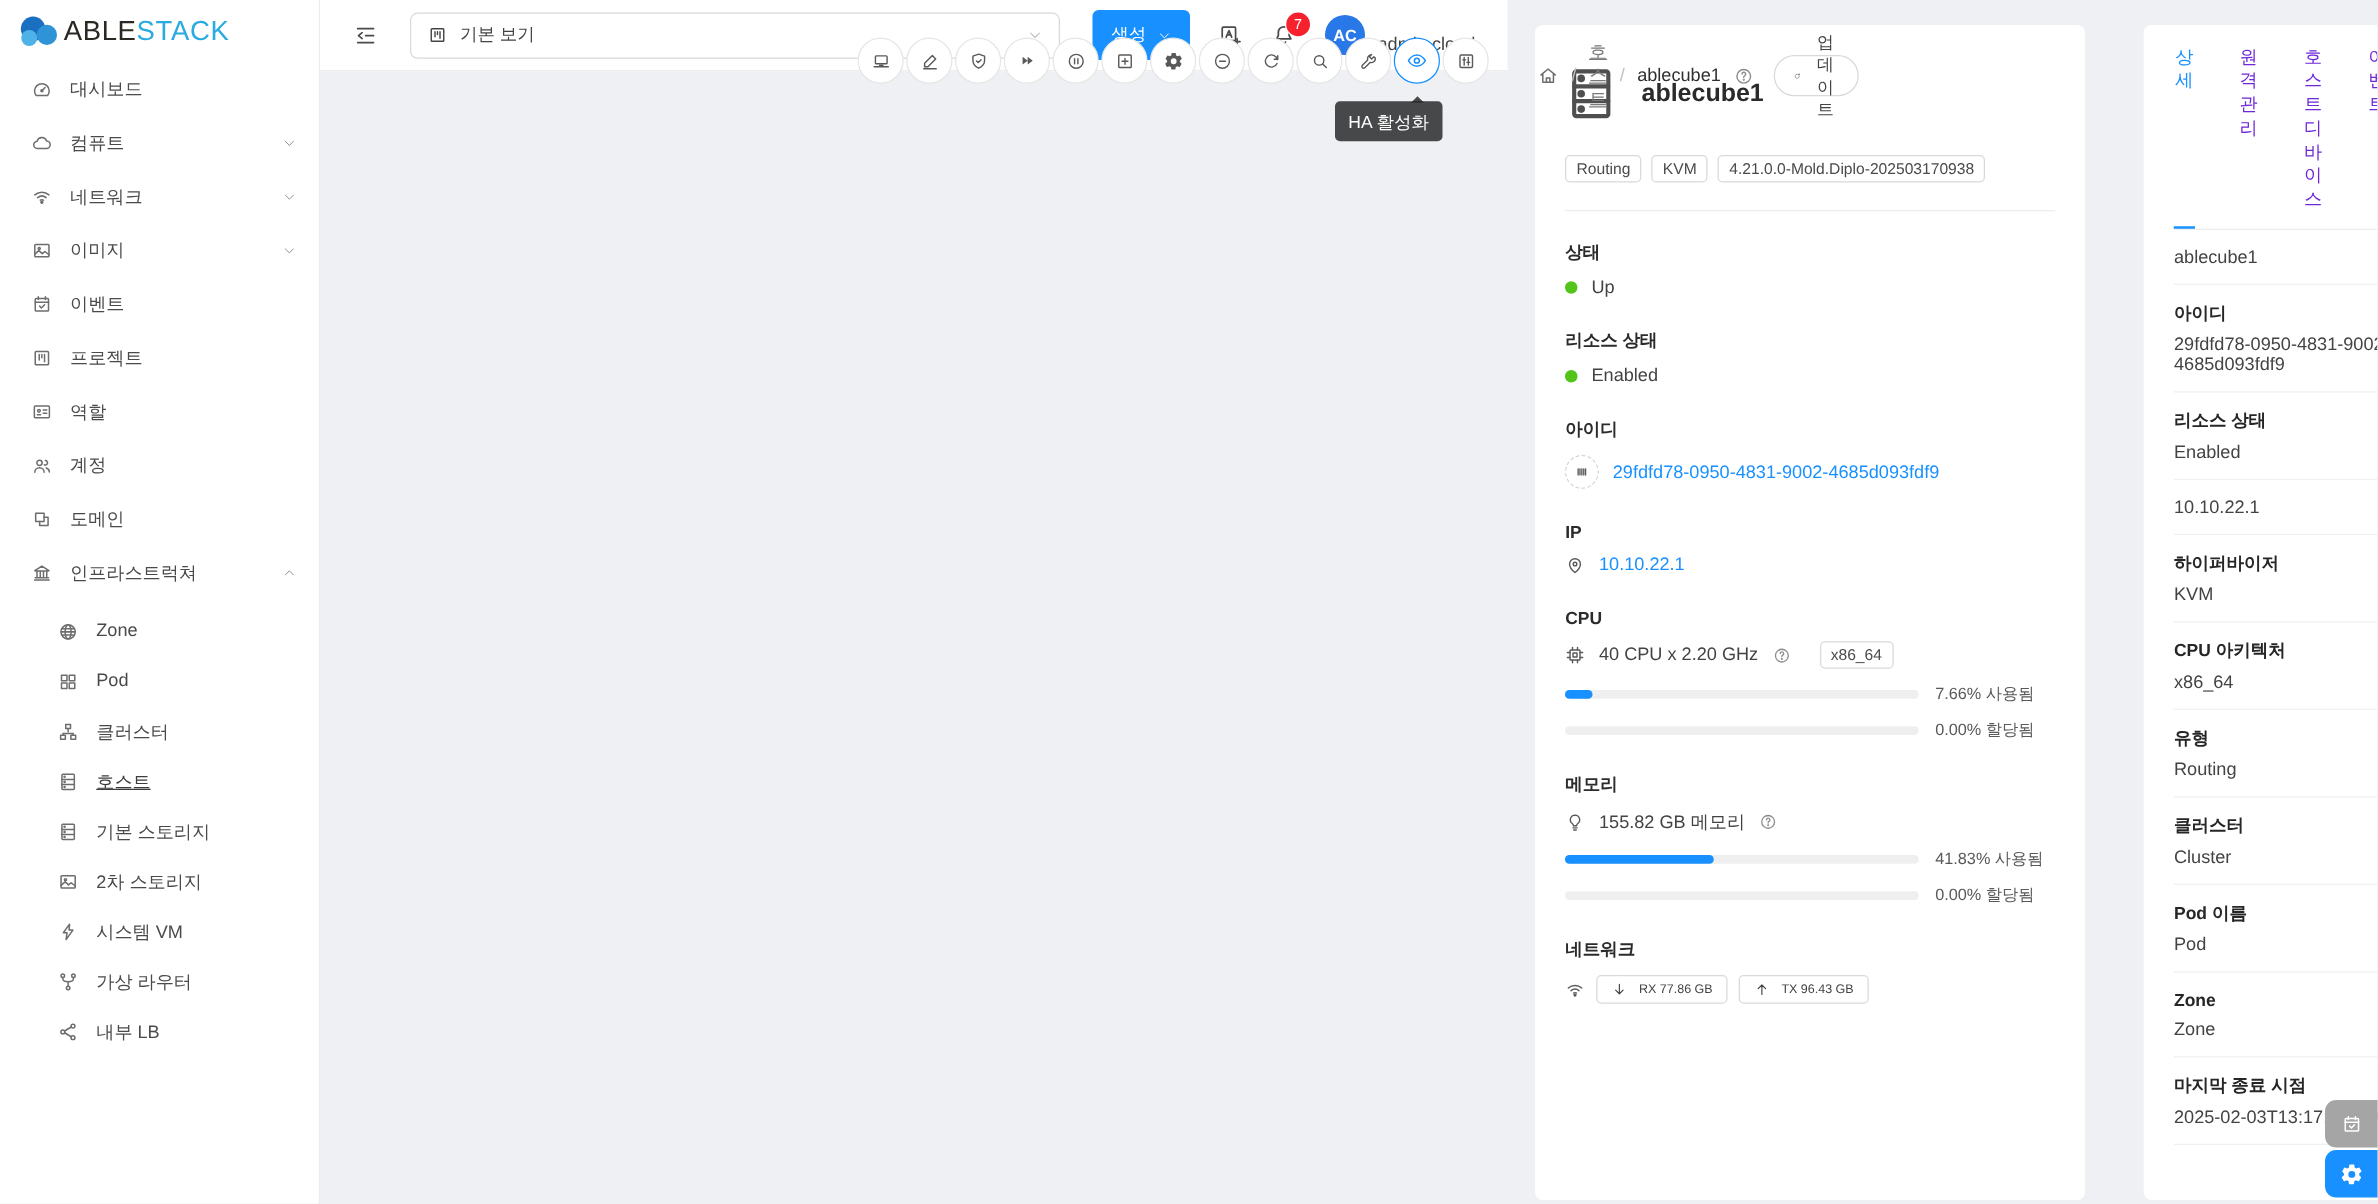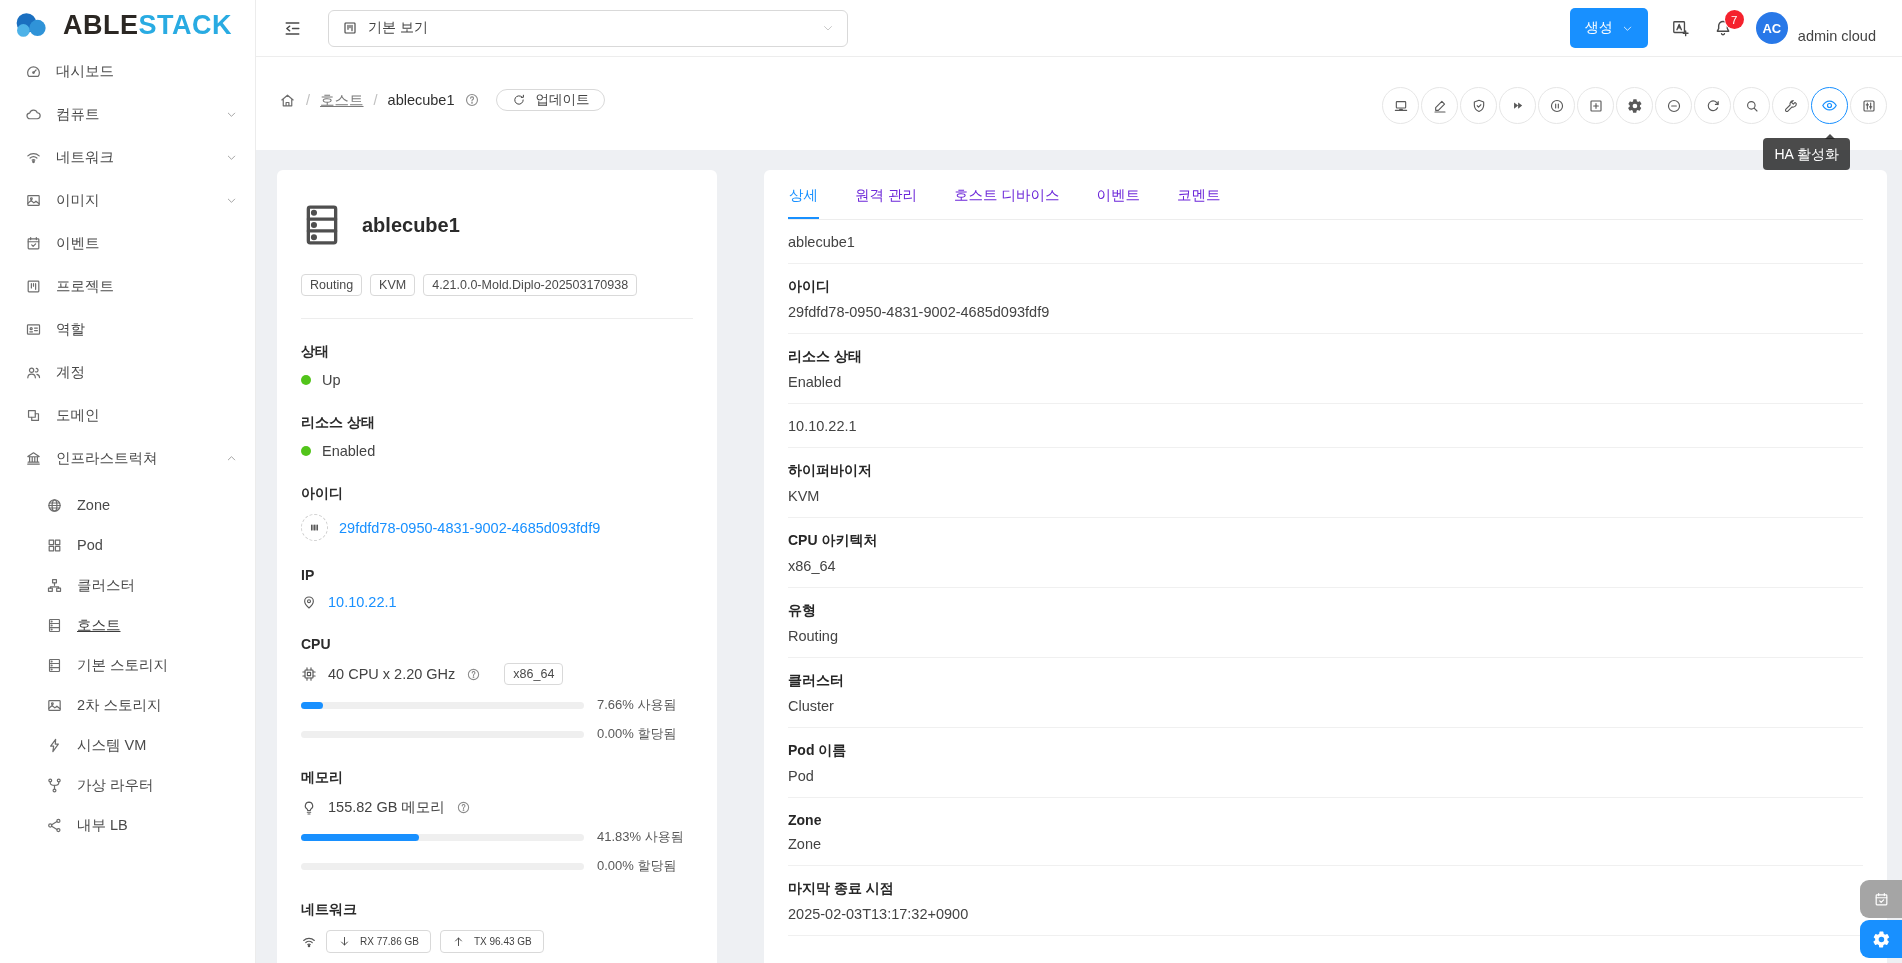--- a/index.html
+++ b/index.html
@@ -5,52 +5,52 @@
   *{box-sizing:border-box;margin:0;padding:0}
   html,body{width:1902px;height:963px;overflow:hidden}
   body{font-family:"Liberation Sans","DejaVu Sans",sans-serif;background:#eef0f3;color:#434343;font-size:14px}
   .app{display:flex;height:100%}
   svg{display:block}
   .ic{stroke:currentColor;fill:none;stroke-width:1.7;stroke-linecap:round;stroke-linejoin:round}
 
   
   .sidebar{width:255px;flex:none;background:#fff;box-shadow:1px 0 0 #ececec;z-index:3;overflow:hidden}
   .logo{height:50px;display:flex;align-items:center;padding-left:15px}
-  .logo-word{font-size:27px;font-weight:700;letter-spacing:.5px;margin-left:16px}
+  .logo-word{font-size:22px;font-weight:400;letter-spacing:.5px;margin-left:4px}
   .logo-able{color:#2b2723}.logo-stack{color:#29abe2}
   .nav-item{display:flex;align-items:center;height:43px;padding:0 18px 0 25px;font-size:14.5px;color:#4a4a4a;cursor:pointer}
   .nav-item .ni{width:17px;height:17px;margin-right:14px;color:#6d6d6d;flex:none}
   .chev{margin-left:auto;color:#8c8c8c}
   .sub-list{padding-top:5px}
   .sub-list .nav-item{height:40px;padding-left:46px}
   .nav-item.active .lbl{text-decoration:underline;color:#3c3c3c}
 
   
-  .main{flex:1;display:flex;flex-direction:column;min-width:0}
+  .main{flex:1;display:flex;flex-direction:row;min-width:0}
   .topbar{height:57px;background:#fff;border-bottom:1px solid #ededed;display:flex;align-items:center;padding:0 26px 0 28px;gap:26px;flex:none}
   .fold{color:#4a4a4a;cursor:pointer}
   .view-select{width:520px;height:37px;border:1px solid #d9d9d9;border-radius:6px;display:flex;align-items:center;gap:10px;padding:0 13px;color:#434343;cursor:pointer;background:#fff}
   .view-select .caret{margin-left:auto;color:#bfbfbf}
   .topbar-right{margin-left:auto;display:flex;align-items:center;gap:23px}
   .create-btn{background:#1890ff;border:none;color:#fff;height:40px;padding:0 15px;border-radius:5px;font-size:14px;display:flex;align-items:center;gap:9px;cursor:pointer}
   .hicon{color:#4a4a4a;cursor:pointer;position:relative}
   .badge{position:absolute;top:-8px;right:-11px;min-width:19px;height:19px;border-radius:10px;background:#f5222d;color:#fff;font-size:11.5px;display:flex;align-items:center;justify-content:center;padding:0 4px;box-shadow:0 0 0 1px #fff}
   .avatar{width:32px;height:32px;border-radius:50%;background:#2878e8;color:#fff;font-size:13px;font-weight:700;display:flex;align-items:center;justify-content:center;cursor:pointer}
   .user-wrap{display:flex;align-items:flex-end;gap:10px;cursor:pointer}
   .username{font-size:14.5px;color:#434343}
 
   
   .band{height:93px;background:#fff;position:relative;flex:none}
   .breadcrumb{position:absolute;left:24px;top:32px;display:flex;align-items:center;gap:10px;font-size:14.5px;color:#8c8c8c}
   .bc-ic{color:#6d6d6d}
   .bc-sep{color:#c0c0c0}
   .bc-link{color:#7a7a7a;text-decoration:underline;cursor:pointer}
   .bc-cur{color:#2f2f2f}
   .q{color:#8c8c8c}
-  .refresh-pill{margin-left:6px;border:1px solid #d9d9d9;background:#fff;border-radius:17px;height:22px;padding:0 15px;display:flex;align-items:center;gap:9px;font-size:13.5px;color:#434343;cursor:pointer}
+  .refresh-pill{margin-left:6px;border:1px solid #d9d9d9;background:#fff;border-radius:17px;height:33px;padding:0 15px;display:flex;align-items:center;gap:9px;font-size:13.5px;color:#434343;cursor:pointer}
   .actions{position:absolute;right:15px;top:30px;display:flex;gap:2px}
   .abtn{width:37px;height:37px;border-radius:50%;border:1px solid #e6e6e6;background:#fff;color:#595959;display:flex;align-items:center;justify-content:center;cursor:pointer}
   .abtn.active{border-color:#1890ff;color:#1890ff}
   .ha-tooltip{position:absolute;top:51px;right:37px;background:rgba(24,24,24,.78);color:#fff;font-size:14px;line-height:1;padding:9px 11px;border-radius:4px;white-space:nowrap;z-index:5}
   .ha-tooltip:before{content:"";position:absolute;top:-9px;right:15px;border:5px solid transparent;border-bottom:5px solid rgba(24,24,24,.78)}
 
   
   .content{flex:1;display:flex;gap:47px;padding:20px 15px 0 22px;align-items:flex-start;overflow:hidden}
   .card{background:#fff;border-radius:6px}
   .left-card{width:440px;flex:none;padding:28px 24px;height:940px}

